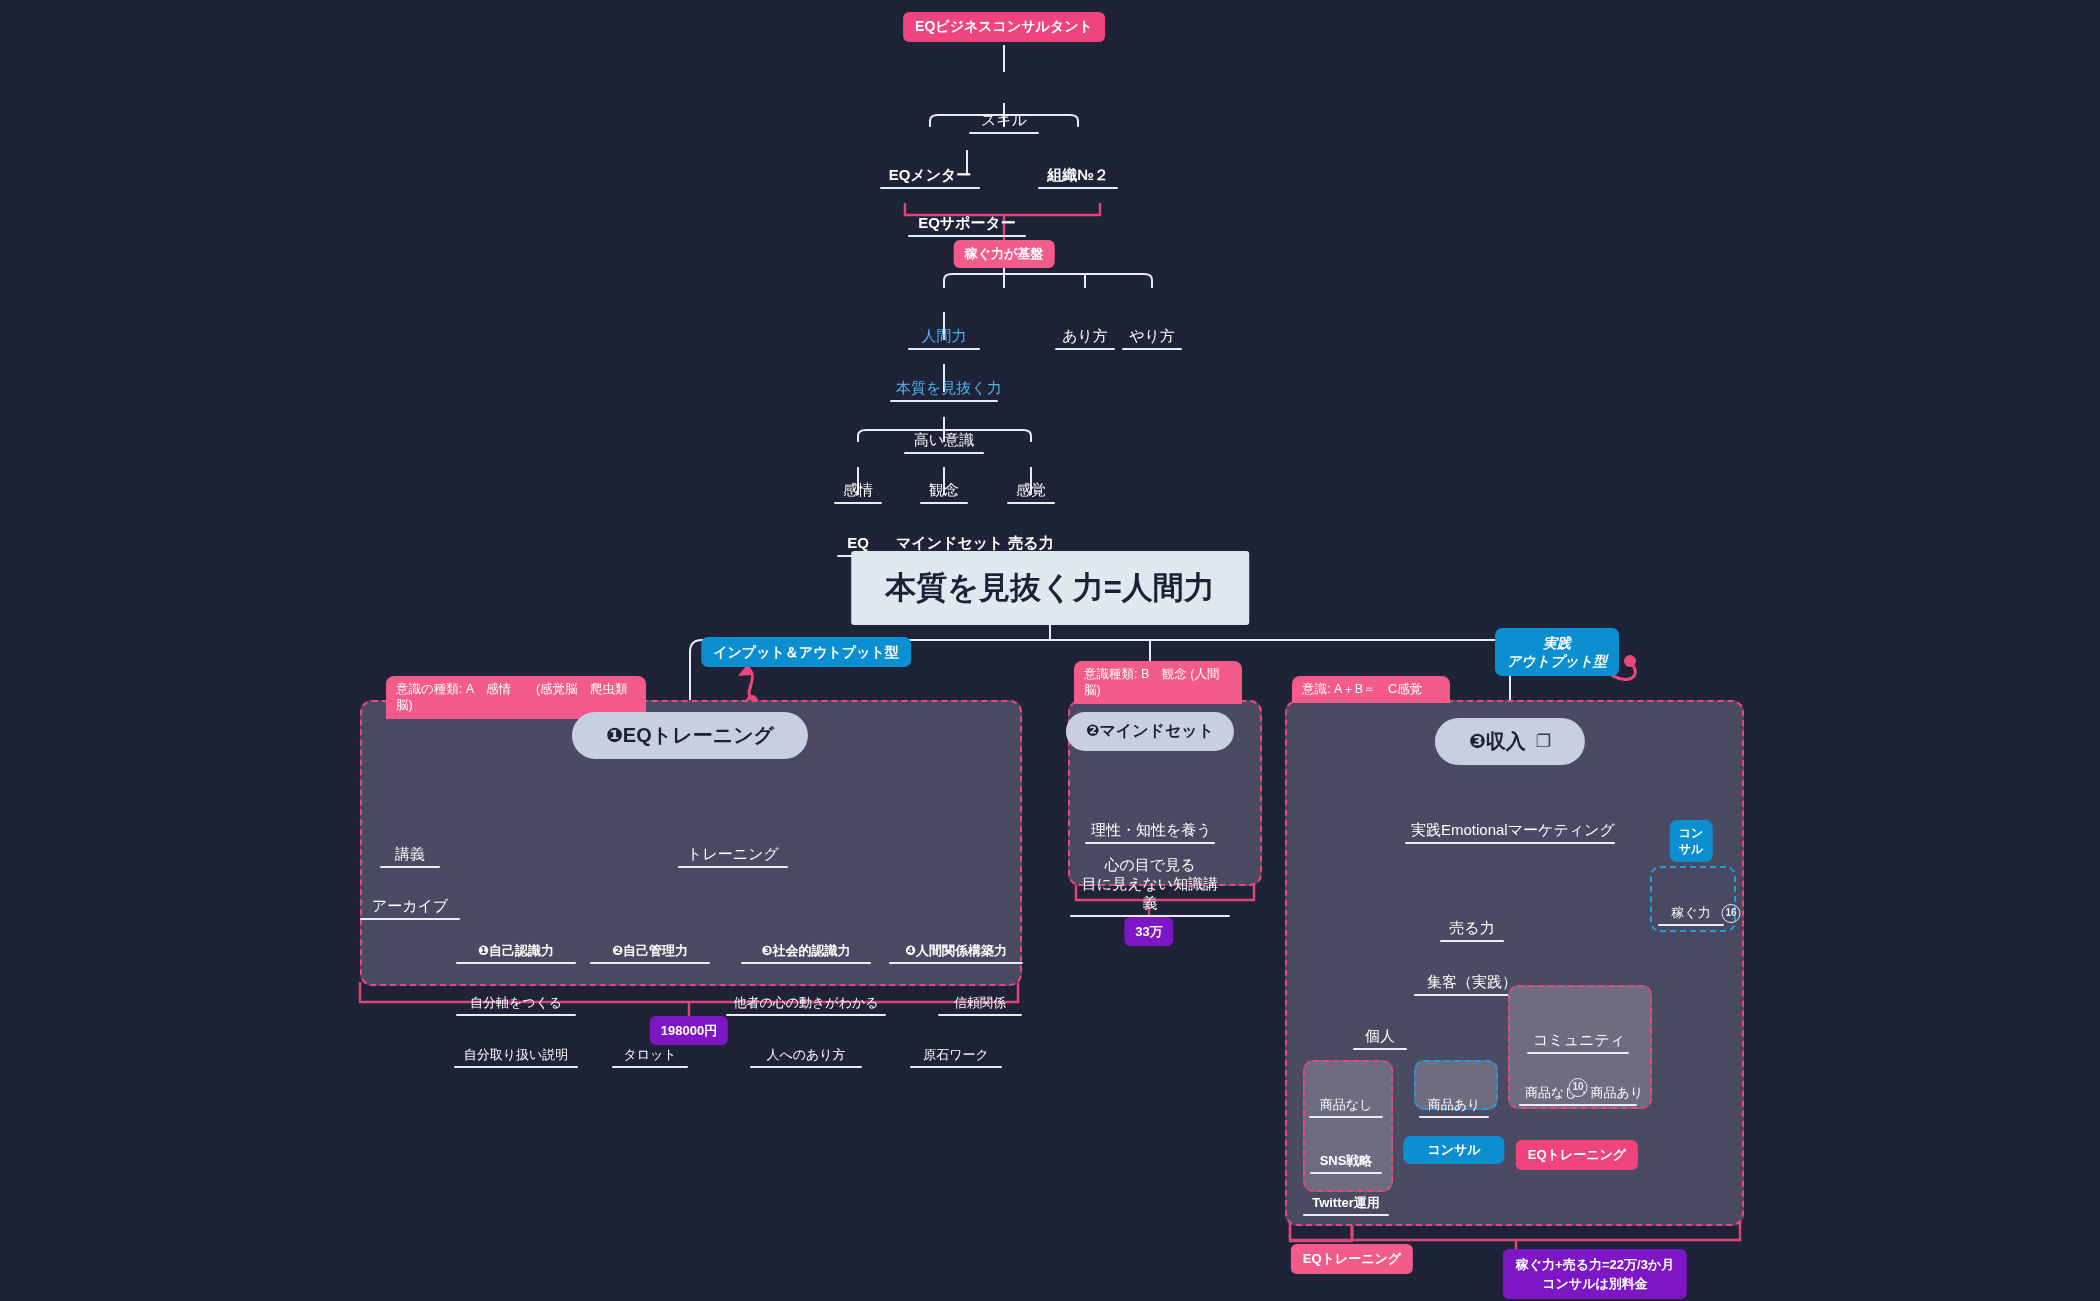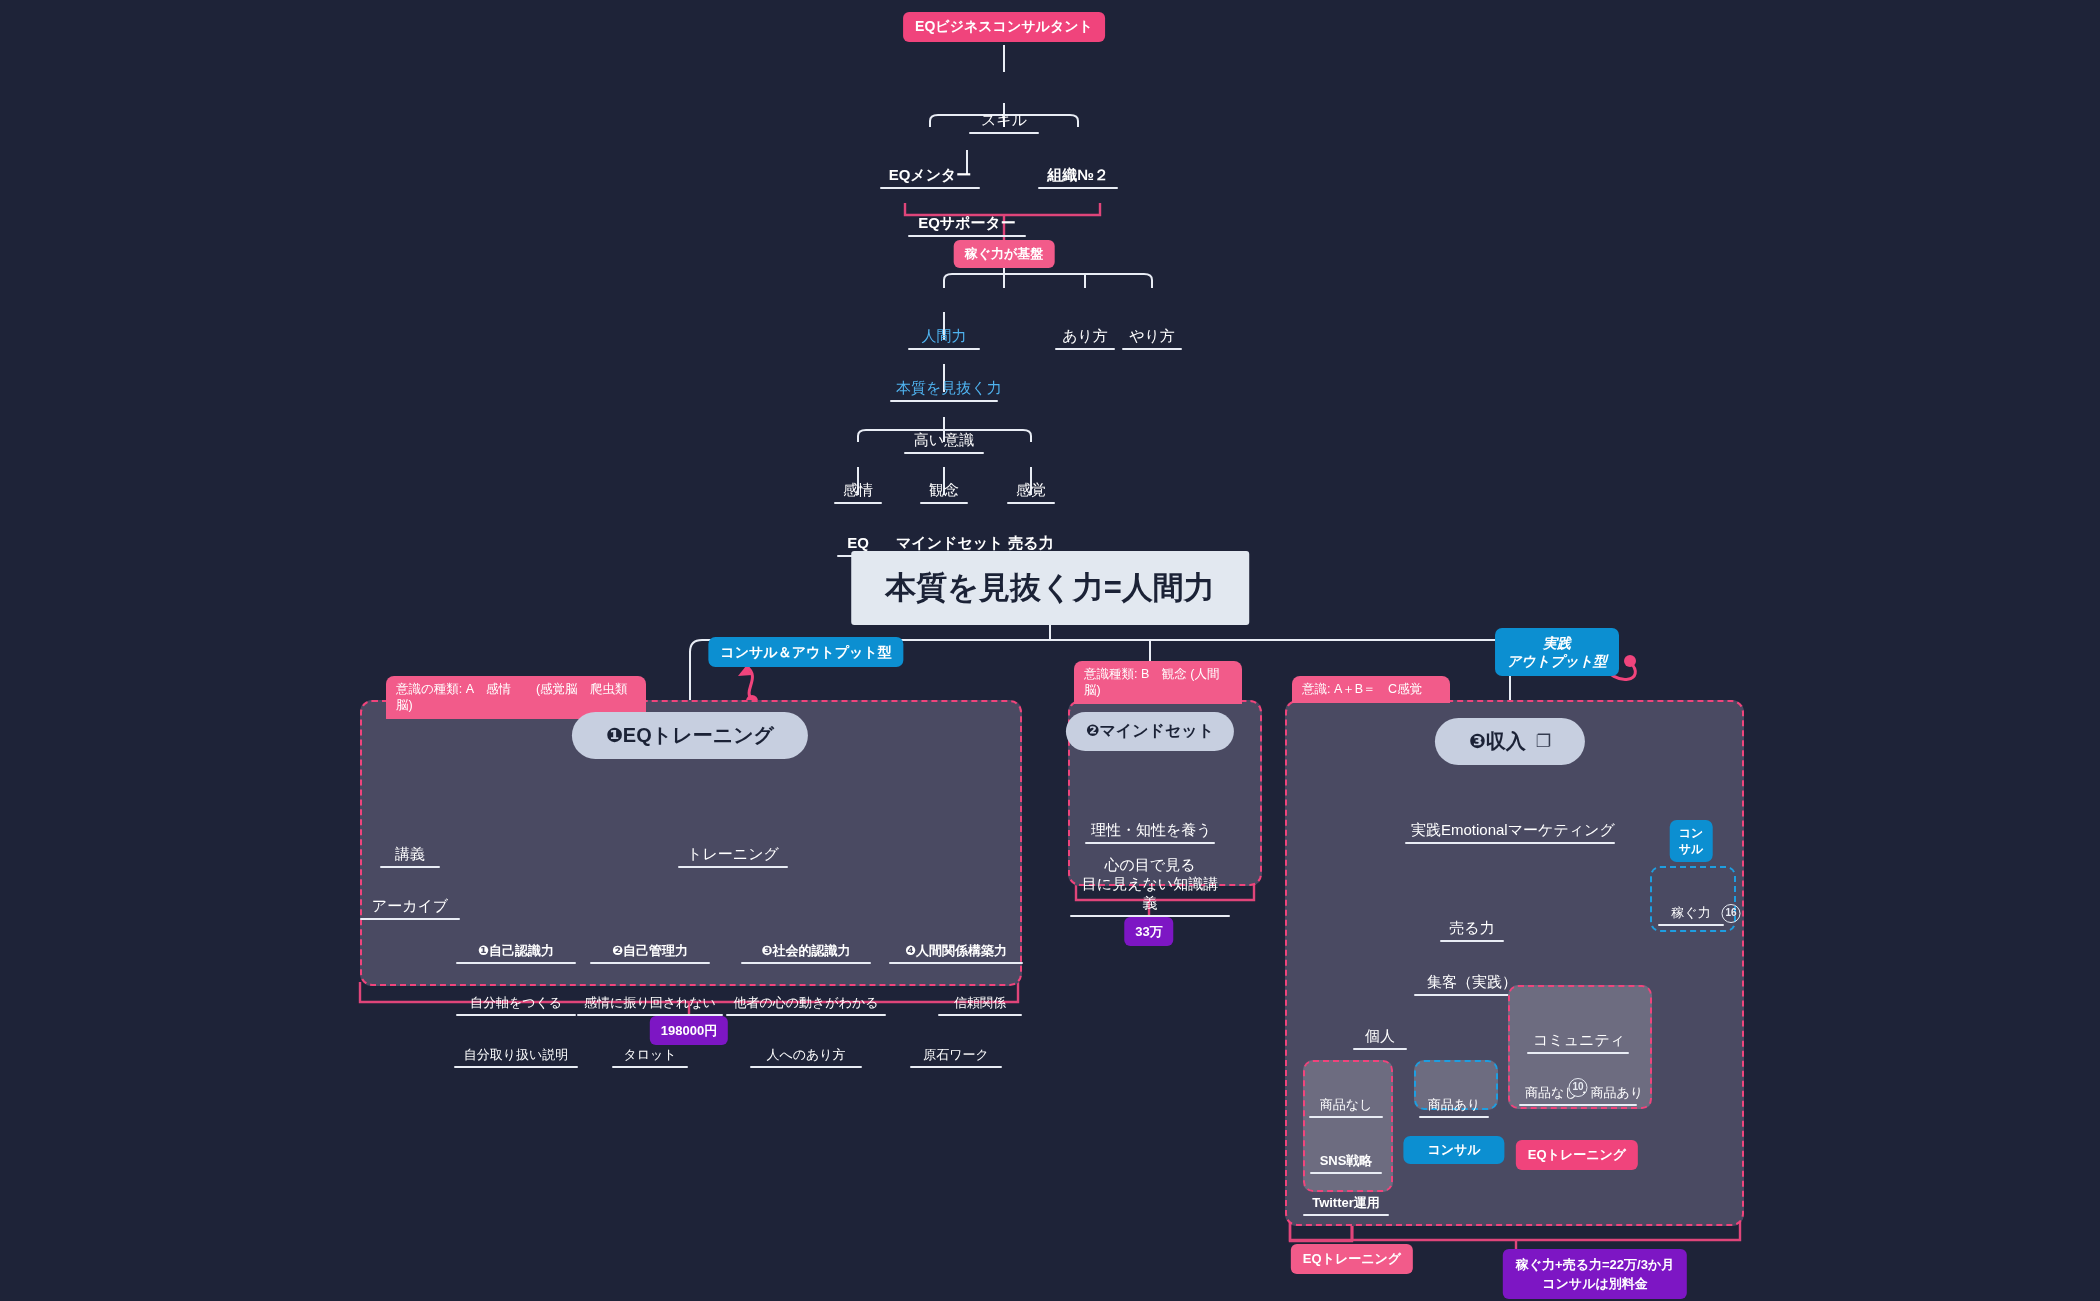--- a/index.html
+++ b/index.html
@@ -228,21 +228,21 @@
   </div>
   <div class="node bold" style="left:944px;top:495px;width:108px;">
     <span class="txt">マインドセット</span><span class="rule"></span>
   </div>
   <div class="node bold" style="left:1031px;top:495px;width:60px;">
     <span class="txt">売る力</span><span class="rule"></span>
   </div>
 
   <div class="titlecard" style="left:1050px;top:551px;">本質を見抜く力=人間力</div>
 
-  <div class="bpill" style="left:806px;top:637px;">コンサル＆アウトプット型</div>
+  <div class="bpill" style="left:806px;top:637px;">インプット＆アウトプット型</div>
   <div class="bpill" style="left:1557px;top:628px;font-style:italic;">実践
 アウトプット型</div>
 
   <div class="panel" style="left:360px;top:700px;width:658px;height:282px;"></div>
   <div class="tagstrip" style="left:386px;top:676px;width:240px;">意識の種類:  A　感情　　(感覚脳　爬虫類脳)</div>
 
   <div class="capsule" style="left:690px;top:712px;">
     <span>❶EQトレーニング</span>
   </div>
 
@@ -261,23 +261,20 @@
   </div>
   <div class="node small" style="left:516px;top:960px;width:120px;">
     <span class="txt">自分軸をつくる</span><span class="rule"></span>
   </div>
   <div class="node small" style="left:516px;top:1012px;width:124px;">
     <span class="txt">自分取り扱い説明</span><span class="rule"></span>
   </div>
 
   <div class="node bold small" style="left:650px;top:908px;width:120px;">
     <span class="txt">❷自己管理力</span><span class="rule"></span>
-  </div>
-  <div class="node small" style="left:650px;top:960px;width:146px;">
-    <span class="txt">感情に振り回されない</span><span class="rule"></span>
   </div>
   <div class="node small" style="left:650px;top:1012px;width:76px;">
     <span class="txt">タロット</span><span class="rule"></span>
   </div>
 
   <div class="node bold small" style="left:806px;top:908px;width:130px;">
     <span class="txt">❸社会的認識力</span><span class="rule"></span>
   </div>
   <div class="node small" style="left:806px;top:960px;width:160px;">
     <span class="txt">他者の心の動きがわかる</span><span class="rule"></span>

